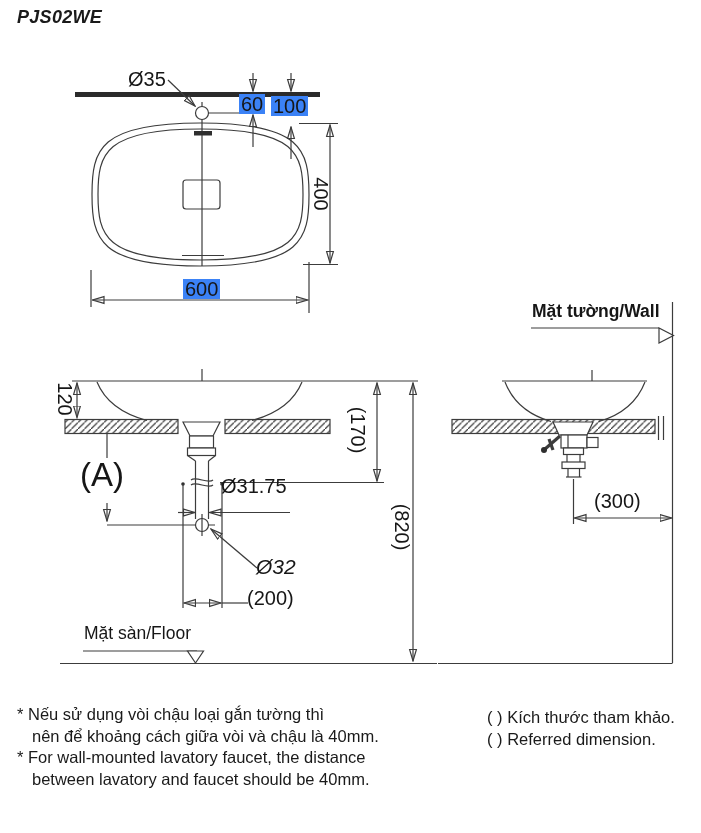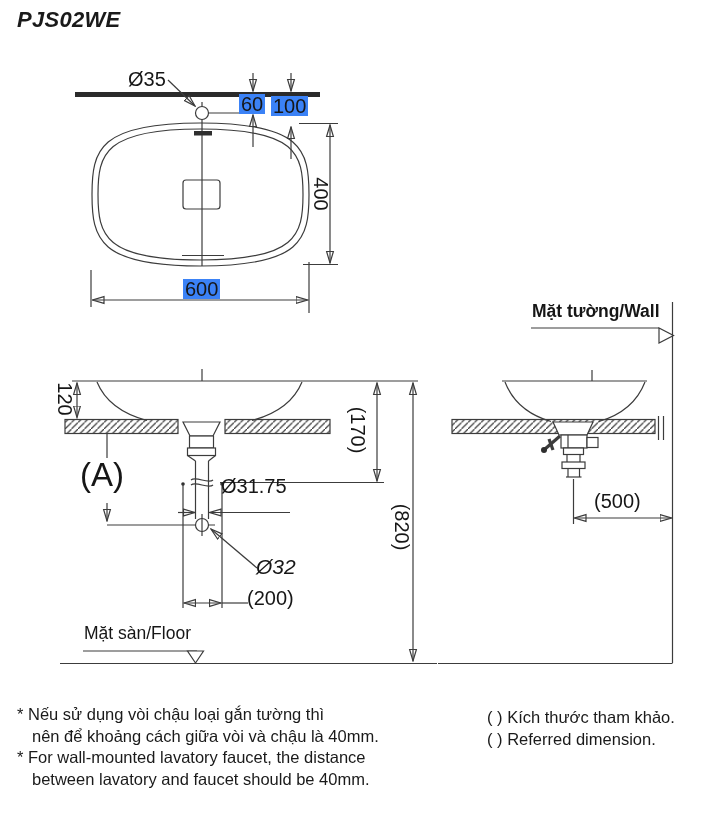--- a/index.html
+++ b/index.html
@@ -10,21 +10,21 @@
   .dwg{position:absolute;left:0;top:0;}
   .dwg line,.dwg path,.dwg rect,.dwg circle,.dwg polygon{
     stroke:#3c3c3c;stroke-width:1.2;fill:none;stroke-linecap:butt;
   }
   .dwg .thick{stroke-width:5;stroke:#2b2b2b;}
   .dwg .fill,.dwg .dot{fill:#2e2e2e;stroke:none;}
   .dwg .wfill{fill:#ffffff;}
   .dwg .rod{stroke-width:3.2;}
   .dwg .hatched{fill:url(#hatch);}
   .title{
-    position:absolute;left:17px;top:7px;font-size:22px;font-weight:bold;
+    position:absolute;left:17px;top:7px;font-size:18px;font-weight:bold;
     font-style:italic;letter-spacing:.3px;white-space:nowrap;
   }
   .lbl{position:absolute;font-size:20px;line-height:1;white-space:nowrap;color:#161616;}
   .bg{background:#3b82f6;padding:0 2px;}
   .vdim{transform:translate(-50%,-50%) rotate(90deg);transform-origin:center;}
   .big{font-size:33px;}
   .small{font-size:17.5px;}
   .mid{font-size:21px;font-style:italic;}
   .notes{position:absolute;left:17px;top:704px;font-size:16.5px;line-height:21.5px;white-space:nowrap;}
   .notes .cont{padding-left:15px;}
@@ -163,21 +163,21 @@
   <div class="lbl vdim" style="left:65px;top:399px;">120</div>
   <div class="lbl big" style="left:80px;top:458px;">(A)</div>
   <div class="lbl vdim" style="left:358px;top:430px;">(170)</div>
   <div class="lbl" style="left:221px;top:476px;">Ø31.75</div>
   <div class="lbl mid" style="left:256px;top:556px;">Ø32</div>
   <div class="lbl" style="left:247px;top:588px;">(200)</div>
   <div class="lbl vdim" style="left:402px;top:527px;">(820)</div>
   <div class="lbl small" style="left:84px;top:625px;">Mặt sàn/Floor</div>
 
   <div class="lbl small" style="left:532px;top:303px;font-weight:bold;">Mặt tường/Wall</div>
-  <div class="lbl" style="left:594px;top:491px;">(500)</div>
+  <div class="lbl" style="left:594px;top:491px;">(300)</div>
 
   <div class="notes">
     <div>* Nếu sử dụng vòi chậu loại gắn tường thì</div>
     <div class="cont">nên để khoảng cách giữa vòi và chậu là 40mm.</div>
     <div>* For wall-mounted lavatory faucet, the distance</div>
     <div class="cont">between lavatory and faucet should be 40mm.</div>
   </div>
 
   <div class="legend">
     <div>( ) Kích thước tham khảo.</div>

